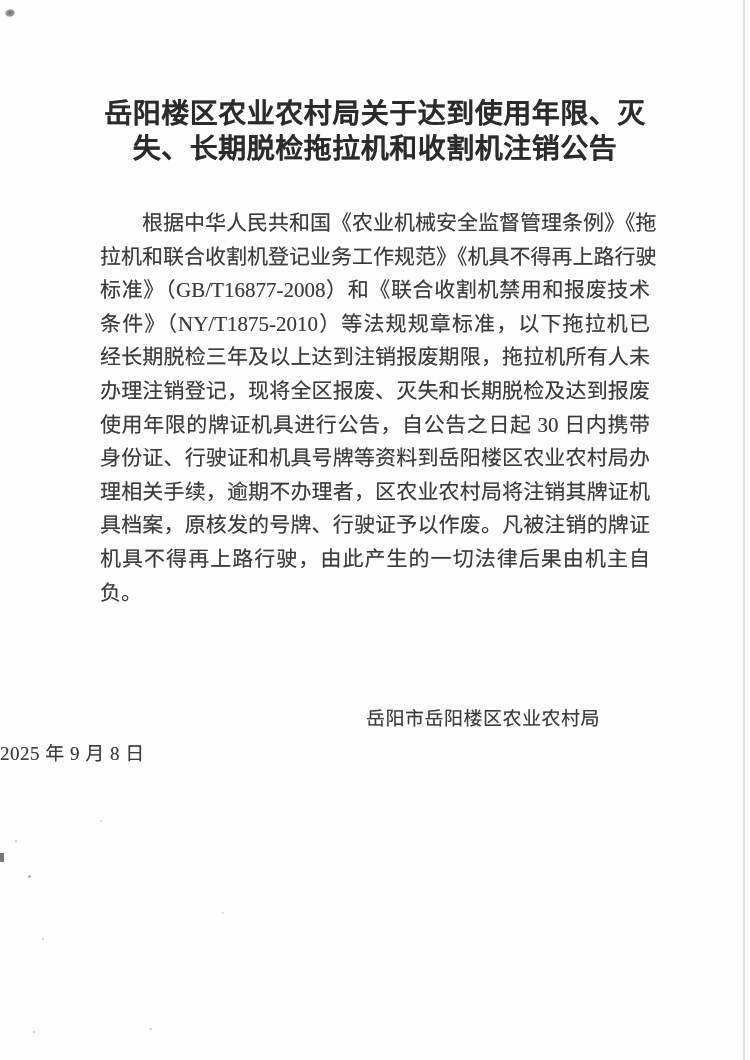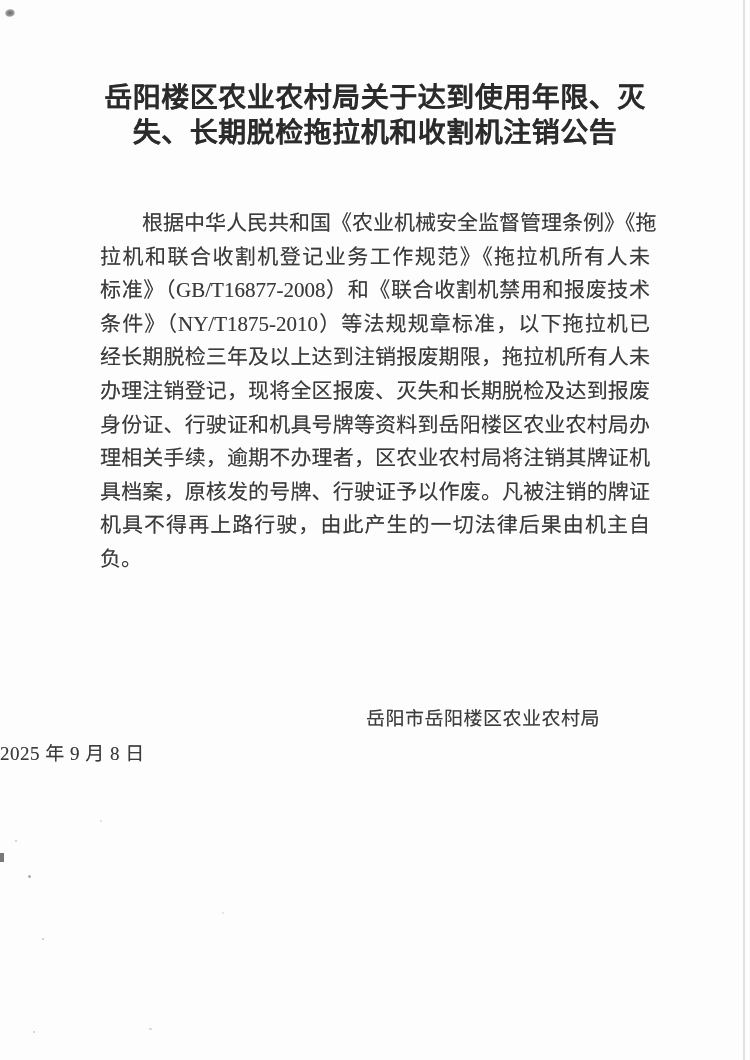--- a/index.html
+++ b/index.html
@@ -60,21 +60,21 @@
   .speck.s1 { left: 28px;  top: 875px;  width: 3px; height: 3px; background:#8a8a8a; opacity:.7; }
   .speck.s2 { left: 42px;  top: 938px;  width: 2px; height: 2px; background:#9a9a9a; opacity:.6; }
   .speck.s3 { left: 15px;  top: 840px;  width: 2px; height: 2px; background:#ababab; opacity:.6; }
   .speck.s4 { left: 100px; top: 820px;  width: 2px; height: 2px; background:#bdbdbd; opacity:.6; }
   .speck.s5 { left: 149px; top: 1028px; width: 3px; height: 2px; background:#b3b3b3; opacity:.6; }
   .speck.s6 { left: 33px;  top: 1031px; width: 2px; height: 2px; background:#a5a5a5; opacity:.6; }
   .speck.s7 { left: 222px; top: 912px;  width: 2px; height: 2px; background:#c2c2c2; opacity:.55; }
 
   .title {
     position: absolute;
-    top: 80px;
+    top: 96px;
     left: 0;
     width: 750px;
     text-align: center;
     color: var(--title-ink);
     font-weight: 700;
     font-size: 28px;
     line-height: 35px;
     letter-spacing: 0.5px;
     text-shadow: 0 0 0.6px rgba(45,45,45,0.55);
   }
@@ -136,25 +136,26 @@
   <div class="speck s6"></div>
   <div class="speck s7"></div>
 
   <div class="title">
     <div>岳阳楼区农业农村局关于达到使用年限、灭</div>
     <div>失、长期脱检拖拉机和收割机注销公告</div>
   </div>
 
   <div class="body-para">
       <div>根据中华人民共和国《农业机械安全监督管理条例》《拖</div>
-      <div>拉机和联合收割机登记业务工作规范》《拖拉机所有人未</div>
+      <div>拉机和联合收割机登记业务工作规范》《机具不得再上路行驶</div>
       <div>标准》（GB/T16877-2008）和《联合收割机禁用和报废技术</div>
       <div>条件》（NY/T1875-2010）等法规规章标准，以下拖拉机已</div>
       <div>经长期脱检三年及以上达到注销报废期限，拖拉机所有人未</div>
       <div>办理注销登记，现将全区报废、灭失和长期脱检及达到报废</div>
+      <div>使用年限的牌证机具进行公告，自公告之日起 30 日内携带</div>
       <div>身份证、行驶证和机具号牌等资料到岳阳楼区农业农村局办</div>
       <div>理相关手续，逾期不办理者，区农业农村局将注销其牌证机</div>
       <div>具档案，原核发的号牌、行驶证予以作废。凡被注销的牌证</div>
       <div>机具不得再上路行驶，由此产生的一切法律后果由机主自</div>
       <div>负。</div>
     </div>
 
   <div class="signature">岳阳市岳阳楼区农业农村局</div>
 
   <div class="date">2025 年 9 月 8 日</div>

